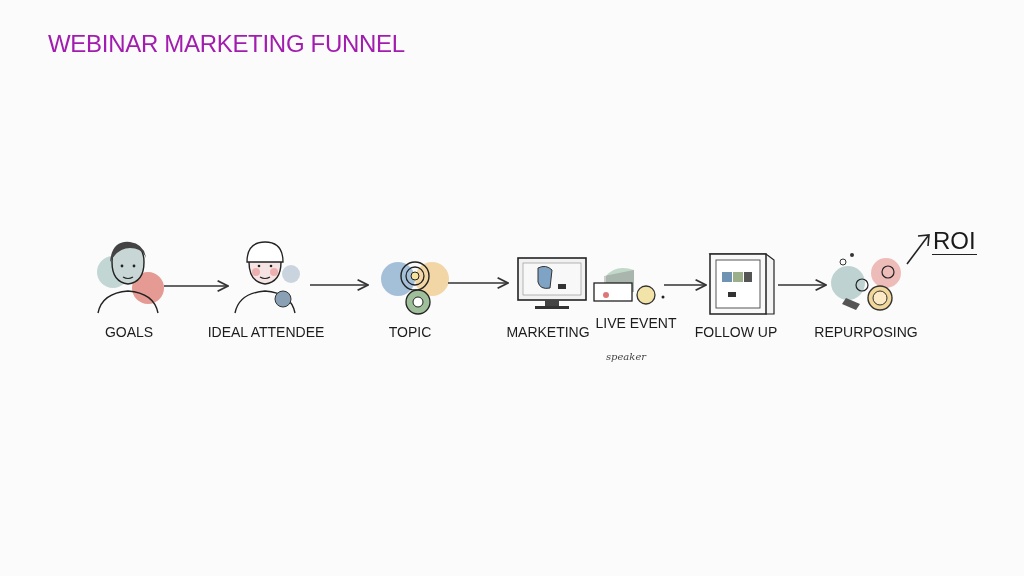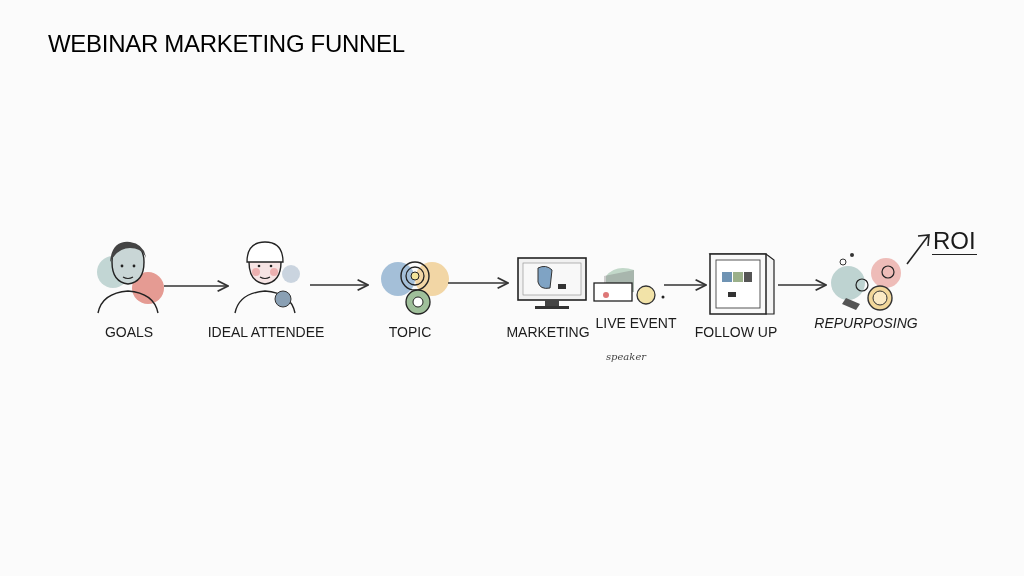--- a/index.html
+++ b/index.html
@@ -4,21 +4,21 @@
 <style>
   html, body { margin:0; padding:0; }
   body {
     width:1024px; height:576px; overflow:hidden; position:relative;
     background:#fbfbfb;
     font-family:"Liberation Sans", "DejaVu Sans", sans-serif;
     color:#1a1a1a;
   }
   .title {
     position:absolute; left:48px; top:30px;
-    font-size:24px; font-weight:400; letter-spacing:-0.3px; color:#000000;
+    font-size:24px; font-weight:400; letter-spacing:-0.3px; color:#a21caf;
   }
   .label {
     position:absolute; font-size:14px; color:#1c1c1c; white-space:nowrap;
     transform:translateX(-50%);
   }
   .sub {
     position:absolute; font-size:10px; color:#444; font-style:italic;
     transform:translateX(-50%); font-family:"DejaVu Serif", serif;margin-top:7px;
   }
   svg { position:absolute; left:0; top:0; overflow:visible; }
@@ -124,15 +124,15 @@
   </g>
 </svg>
 
 <div class="label" style="left:129px; top:324px;">GOALS</div>
 <div class="label" style="left:266px; top:324px;">IDEAL ATTENDEE</div>
 <div class="label" style="left:410px; top:324px;">TOPIC</div>
 <div class="label" style="left:548px; top:324px;">MARKETING</div>
 <div class="label" style="left:636px; top:315px;">LIVE EVENT</div>
 <div class="sub" style="left:626px; top:344px;">speaker</div>
 <div class="label" style="left:736px; top:324px;">FOLLOW UP</div>
-<div class="label" style="left:866px; top:315px;font-style:italic;">REPURPOSING</div>
+<div class="label" style="left:866px; top:324px;">REPURPOSING</div>
 
 <div class="roi">ROI</div>
 
 </body></html>

